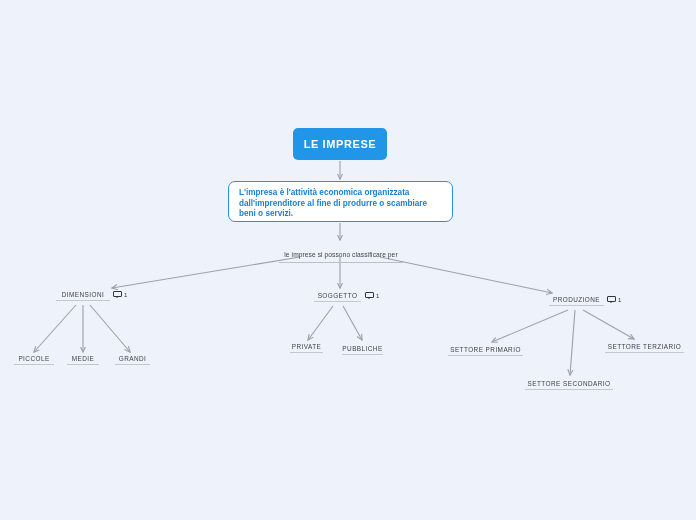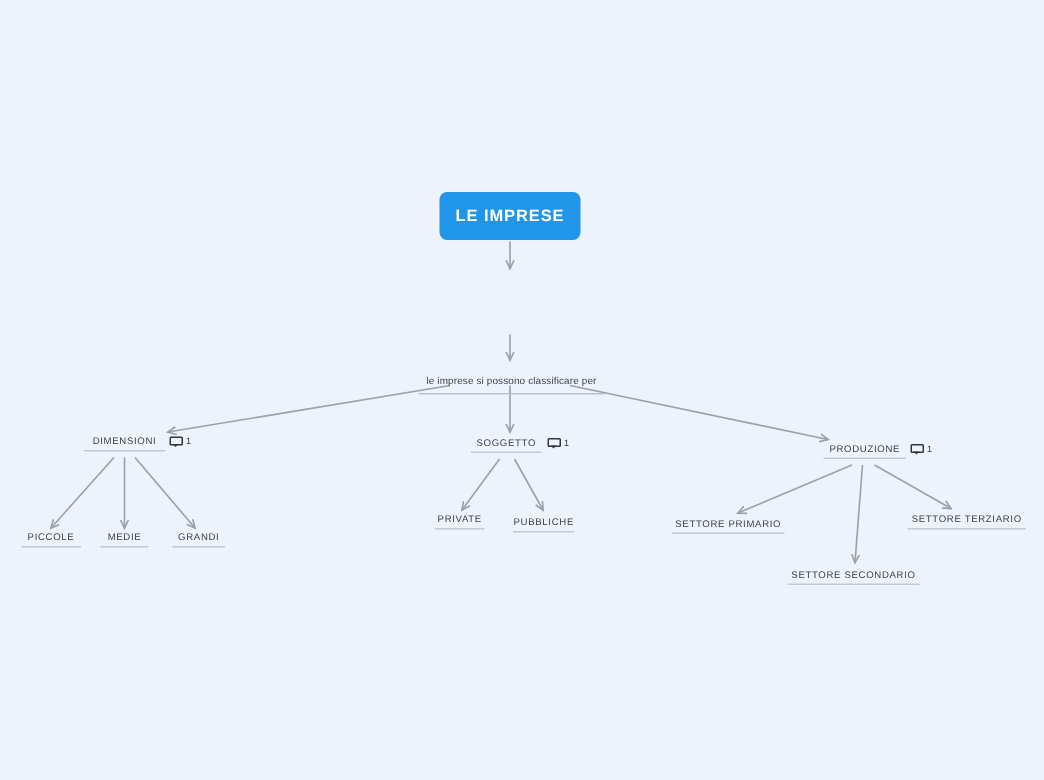--- a/index.html
+++ b/index.html
@@ -185,20 +185,23 @@
       <line x1="568" y1="310" x2="492" y2="342"></line>
       <line x1="575" y1="310" x2="570" y2="375"></line>
       <line x1="583" y1="310" x2="634" y2="339"></line>
     </g>
   </svg>
 
   <div class="root-node">
     <span class="root-label">LE IMPRESE</span>
   </div>
 
+  <div class="def-box">
+    <span class="def-text">L'impresa è l'attività economica organizzata dall'imprenditore al fine di produrre o scambiare beni o servizi.</span>
+  </div>
 
   <div class="edge-caption">
     <span class="caption-text">le imprese si possono classificare per</span>
     <span class="caption-rule"></span>
   </div>
 
   <div class="node" style="left:56px; top:291px; width:54px;">
     <span class="node-label">DIMENSIONI</span>
     <span class="node-rule"></span>
   </div>

